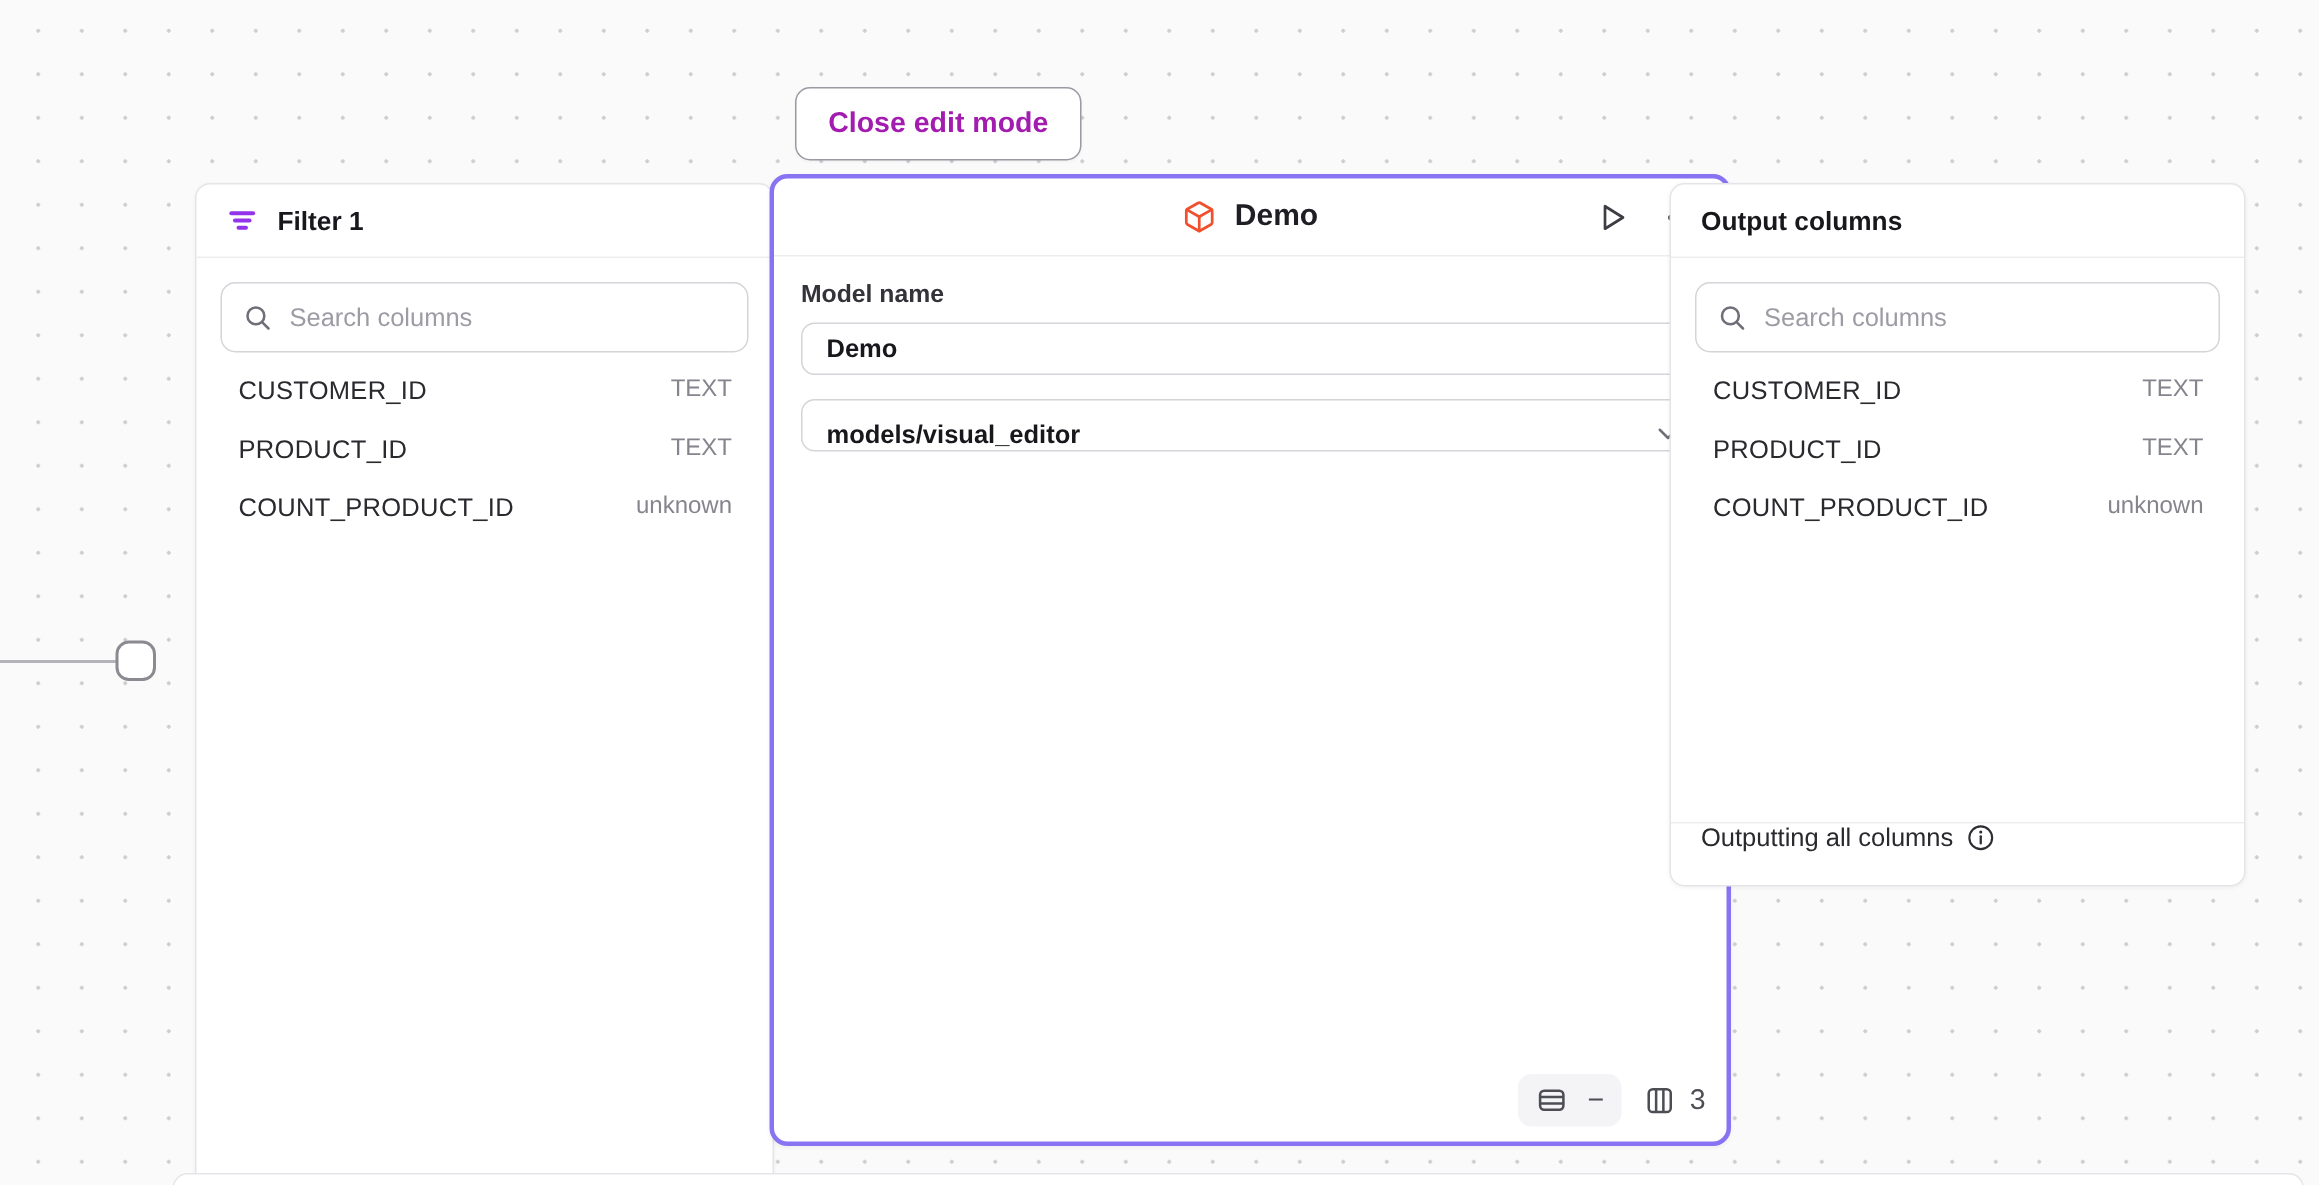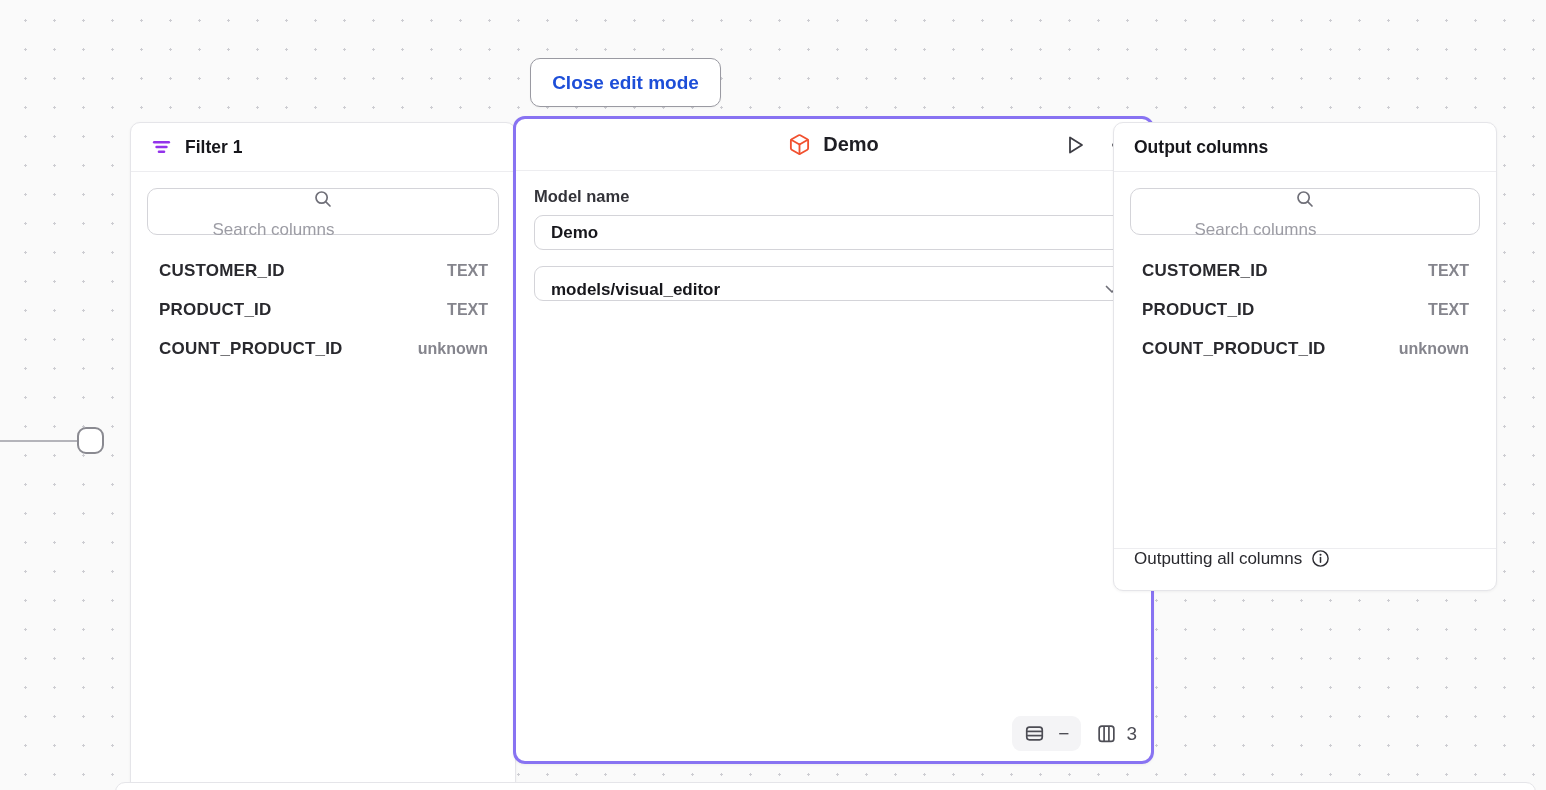--- a/index.html
+++ b/index.html
@@ -18,48 +18,48 @@
   .connector-line { position:absolute; left:0; top:440px; width:78px; height:2px; background:#b4b4ba; }
   .connector-handle {
     position:absolute; left:77px; top:427px; width:27px; height:27px;
     background:#fff; border:2.5px solid #8a8a91; border-radius:9px;
   }
 
   
   .close-edit {
     position:absolute; left:530px; top:58px; width:191px; height:49px;
     background:#fff; border:1.5px solid #9a9aa2; border-radius:10px;
-    font-family:inherit; font-size:19px; font-weight:700; color:#1d4ed8;
+    font-family:inherit; font-size:19px; font-weight:700; color:#a21caf;
     display:flex; align-items:center; justify-content:center; cursor:pointer;
     box-shadow:0 1px 2px rgba(0,0,0,.04);
   }
 
   
   .panel {
     position:absolute; background:#fff; border:1px solid #e5e5e9; border-radius:10px;
     box-shadow:0 1px 3px rgba(0,0,0,.05);
   }
   .panel-header {
     height:49px; display:flex; align-items:center; gap:13px;
     padding:0 20px; border-bottom:1px solid #ededf0;
     font-size:17.5px; font-weight:600; color:#17171c;
   }
   .search-box {
     margin:16px 16px 16px 16px; height:47px; border:1px solid #d4d4d9; border-radius:10px;
-    display:flex; align-items:center; gap:11px; padding:0 14px; background:#fff;flex-direction:column;
+    display:flex; align-items:center; gap:11px; padding:0 14px; background:#fff;
   }
   .search-box input {
     border:none; outline:none; flex:1; font-family:inherit;
     font-size:17px; color:#27272c; background:transparent;
   }
   .search-box input::placeholder { color:#9c9ca4; }
   .col-list { margin-top:13px; }
   .col-row {
-    height:39px; display:flex; align-items:center; justify-content:space-between;
-    padding:0 27px 0 28px; cursor:default;font-weight:bold;
+    height:39px; display:flex; align-items:flex-start; justify-content:space-between;
+    padding:0 27px 0 28px; cursor:default;
   }
   .col-name { font-size:17px; color:#29292e; letter-spacing:.2px; }
   .col-type { font-size:16px; color:#85858d; }
 
   
   .panel-filter  { left:130px; top:122px; width:386px; height:760px; }
   .panel-output  { left:1113px; top:122px; width:384px; height:469px; }
 
   .panel-output .panel-footer {
     position:absolute; left:0; right:0; bottom:0; height:42px;

